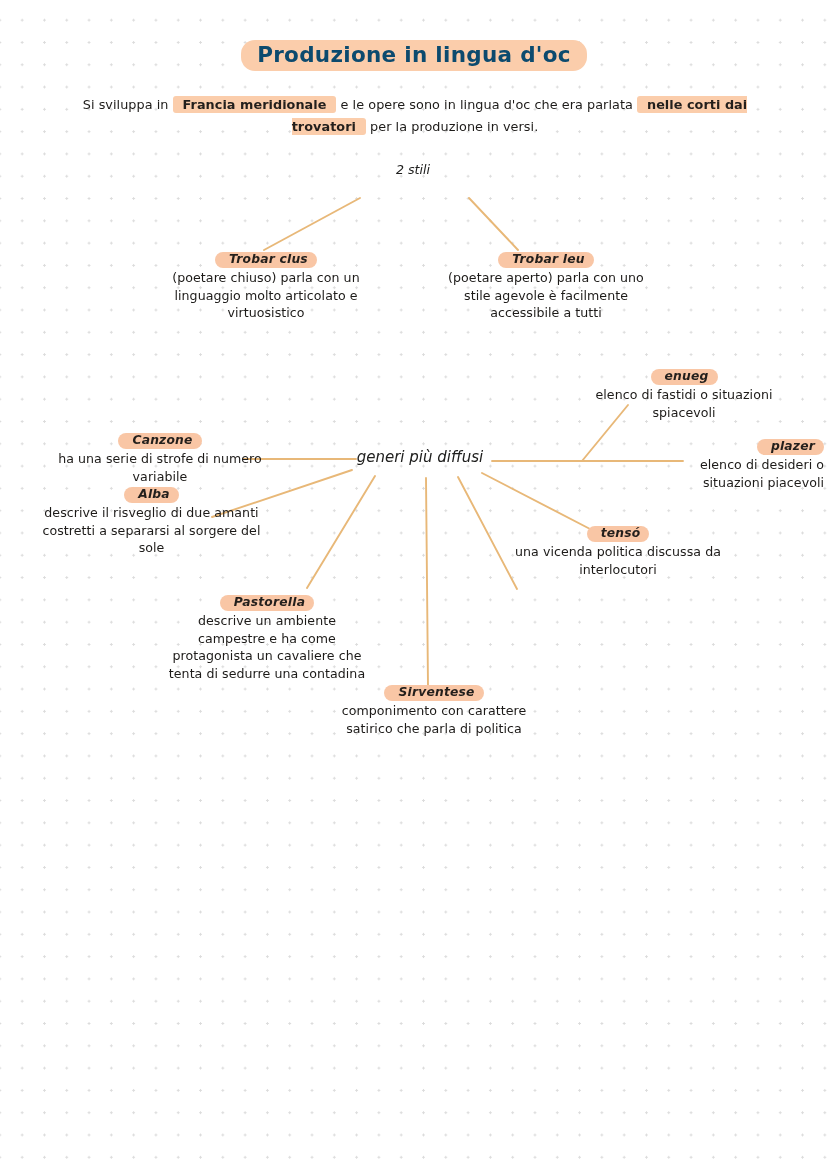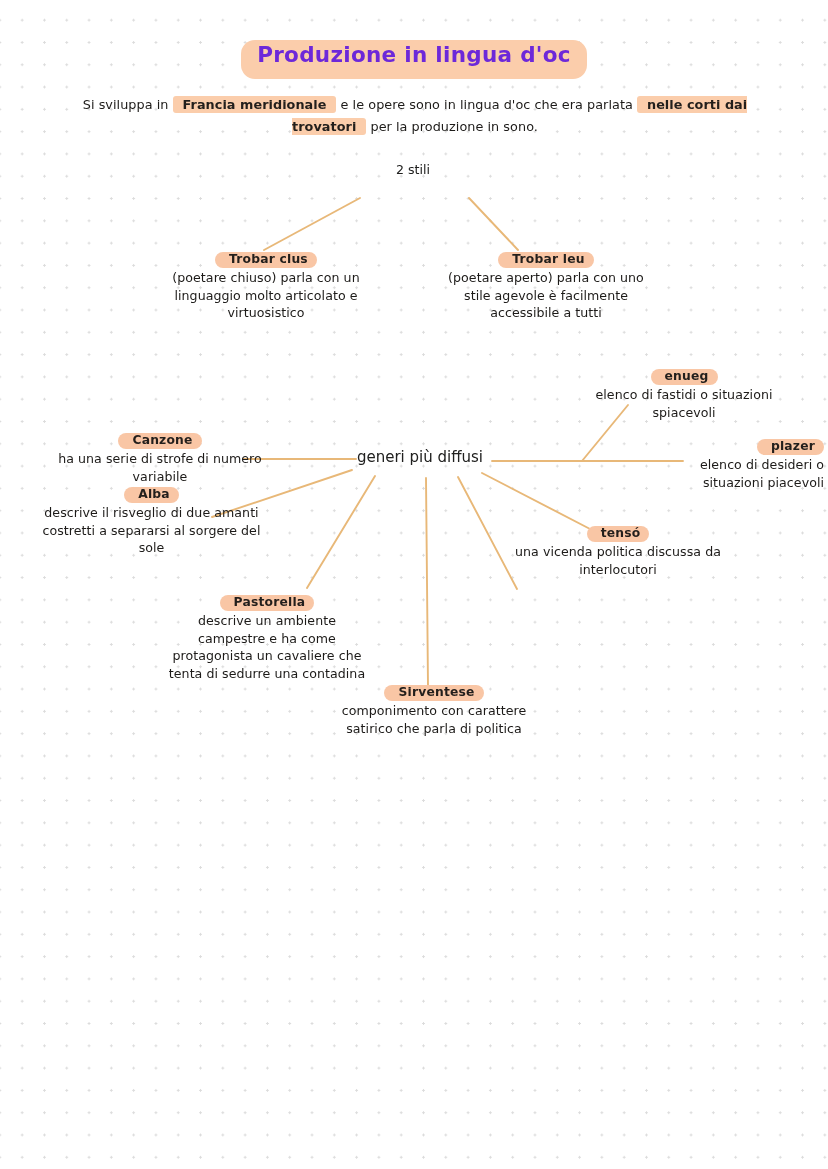--- a/index.html
+++ b/index.html
@@ -37,40 +37,41 @@
     border-radius: 9px;
     padding: 0px 9px 1px 14px;
     color: #231f1c;
     font-weight: 700;
     letter-spacing: 0.2px;
   }
   .node .ttl {
     font-size: 12.3px;
     line-height: 15px;
     margin-bottom: 1px;
+    font-style: italic;
   }
   .node .desc {
     font-size: 12.6px;
     line-height: 17.6px;
     color: #1d1b19;
     letter-spacing: 0.05px;
   }
   
   #title-wrap {
     position: absolute;
     left: 0; top: 40px;
     width: 828px;
     text-align: center;
   }
   #title-wrap .title-hl {
     display: inline-block;
     background: #fbcdab;
     border-radius: 14px;
-    padding: 2px 16px 12px 16px;
-    color: #6d28d9;
+    padding: 2px 16px 4px 16px;
+    color: #0c4a6e;
     font-size: 21.5px;
     line-height: 25px;
     font-weight: 700;
     letter-spacing: 0.3px;
   }
   
   #intro {
     position: absolute;
     left: 79px; top: 94px;
     width: 672px;
@@ -130,21 +131,21 @@
 
       <line x1="582" y1="461" x2="628" y2="405"></line>
     </g>
   </svg>
 
   <div id="title-wrap">
     <span class="title-hl">Produzione in lingua d'oc</span>
   </div>
 
   <div id="intro">
-    <span>Si sviluppa in </span><span class="mark">Francia meridionale</span><span> e le opere sono in lingua d'oc che era parlata </span><span class="mark">nelle corti dai trovatori</span><span> per la produzione in sono.</span>
+    <span>Si sviluppa in </span><span class="mark">Francia meridionale</span><span> e le opere sono in lingua d'oc che era parlata </span><span class="mark">nelle corti dai trovatori</span><span> per la produzione in versi.</span>
   </div>
 
   <div class="node" id="n-2stili">
     <div class="ttl">2 stili</div>
   </div>
 
   <div class="node" id="n-trobarclus">
     <div class="ttl"><span class="hl">Trobar clus</span></div>
     <div class="desc">(poetare chiuso) parla con un linguaggio molto articolato e virtuosistico</div>
   </div>

